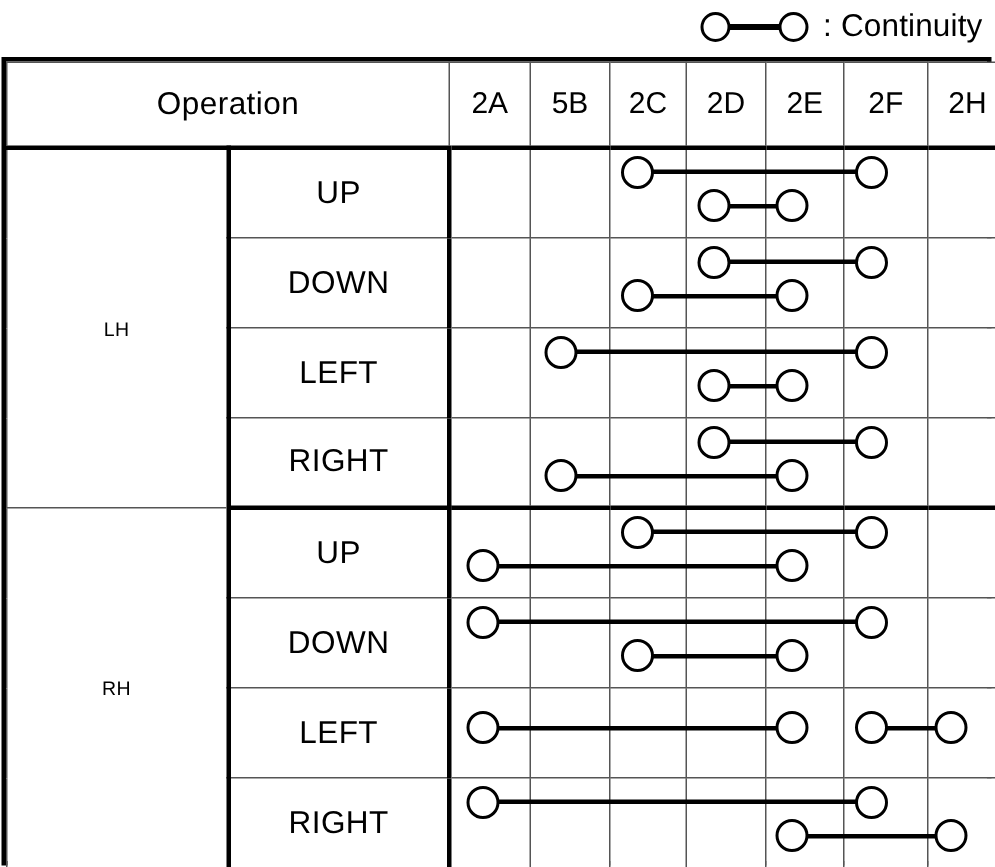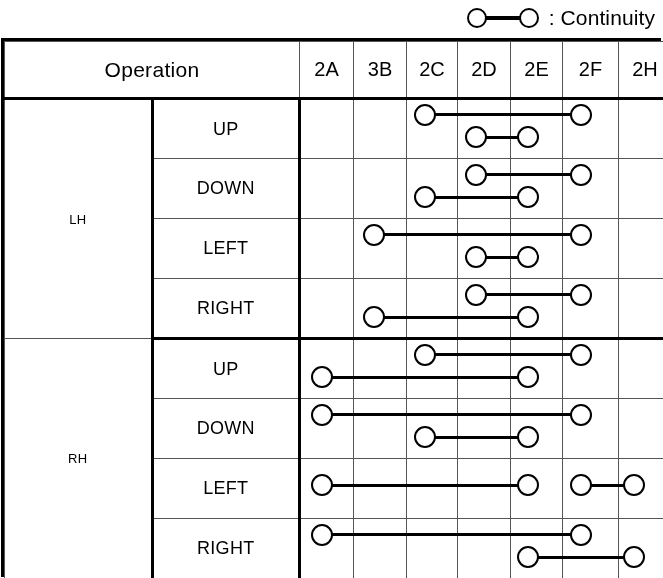--- a/index.html
+++ b/index.html
@@ -102,21 +102,21 @@
     font-weight: bold;
   }
   thead tr { height: 57px; }
 
   
   .side-cell {
     font-size: 13px;
     letter-spacing: 0.3px;
   }
   .op-cell {
-    font-size: 18px;
+    font-size: 21px;
     letter-spacing: 0.3px;
   }
 
   
   .sep-bottom-thick { border-bottom: 3px solid #000 !important; }
   .sep-right-thick  { border-right: 3px solid #000 !important; }
 
   tbody tr { height: 60px; }
 
   
@@ -156,21 +156,21 @@
     <div class="legend-text">: Continuity</div>
   </div>
 </div>
 
 <div id="continuity-table">
   <table class="tbl">
     <thead>
       <tr>
         <th class="hdr-op sep-bottom-thick" colspan="2" style="width:294px">Operation</th>
         <th class="hdr-term sep-bottom-thick" style="width:53px">2A</th>
-        <th class="hdr-term sep-bottom-thick" style="width:52px">3B</th>
+        <th class="hdr-term sep-bottom-thick" style="width:52px">5B</th>
         <th class="hdr-term sep-bottom-thick" style="width:50px">2C</th>
         <th class="hdr-term sep-bottom-thick" style="width:52px">2D</th>
         <th class="hdr-term sep-bottom-thick" style="width:51px">2E</th>
         <th class="hdr-term sep-bottom-thick" style="width:55px">2F</th>
         <th class="hdr-term sep-bottom-thick" style="width:52px">2H</th>
       </tr>
     </thead>
     <tbody>
 
       <tr>

